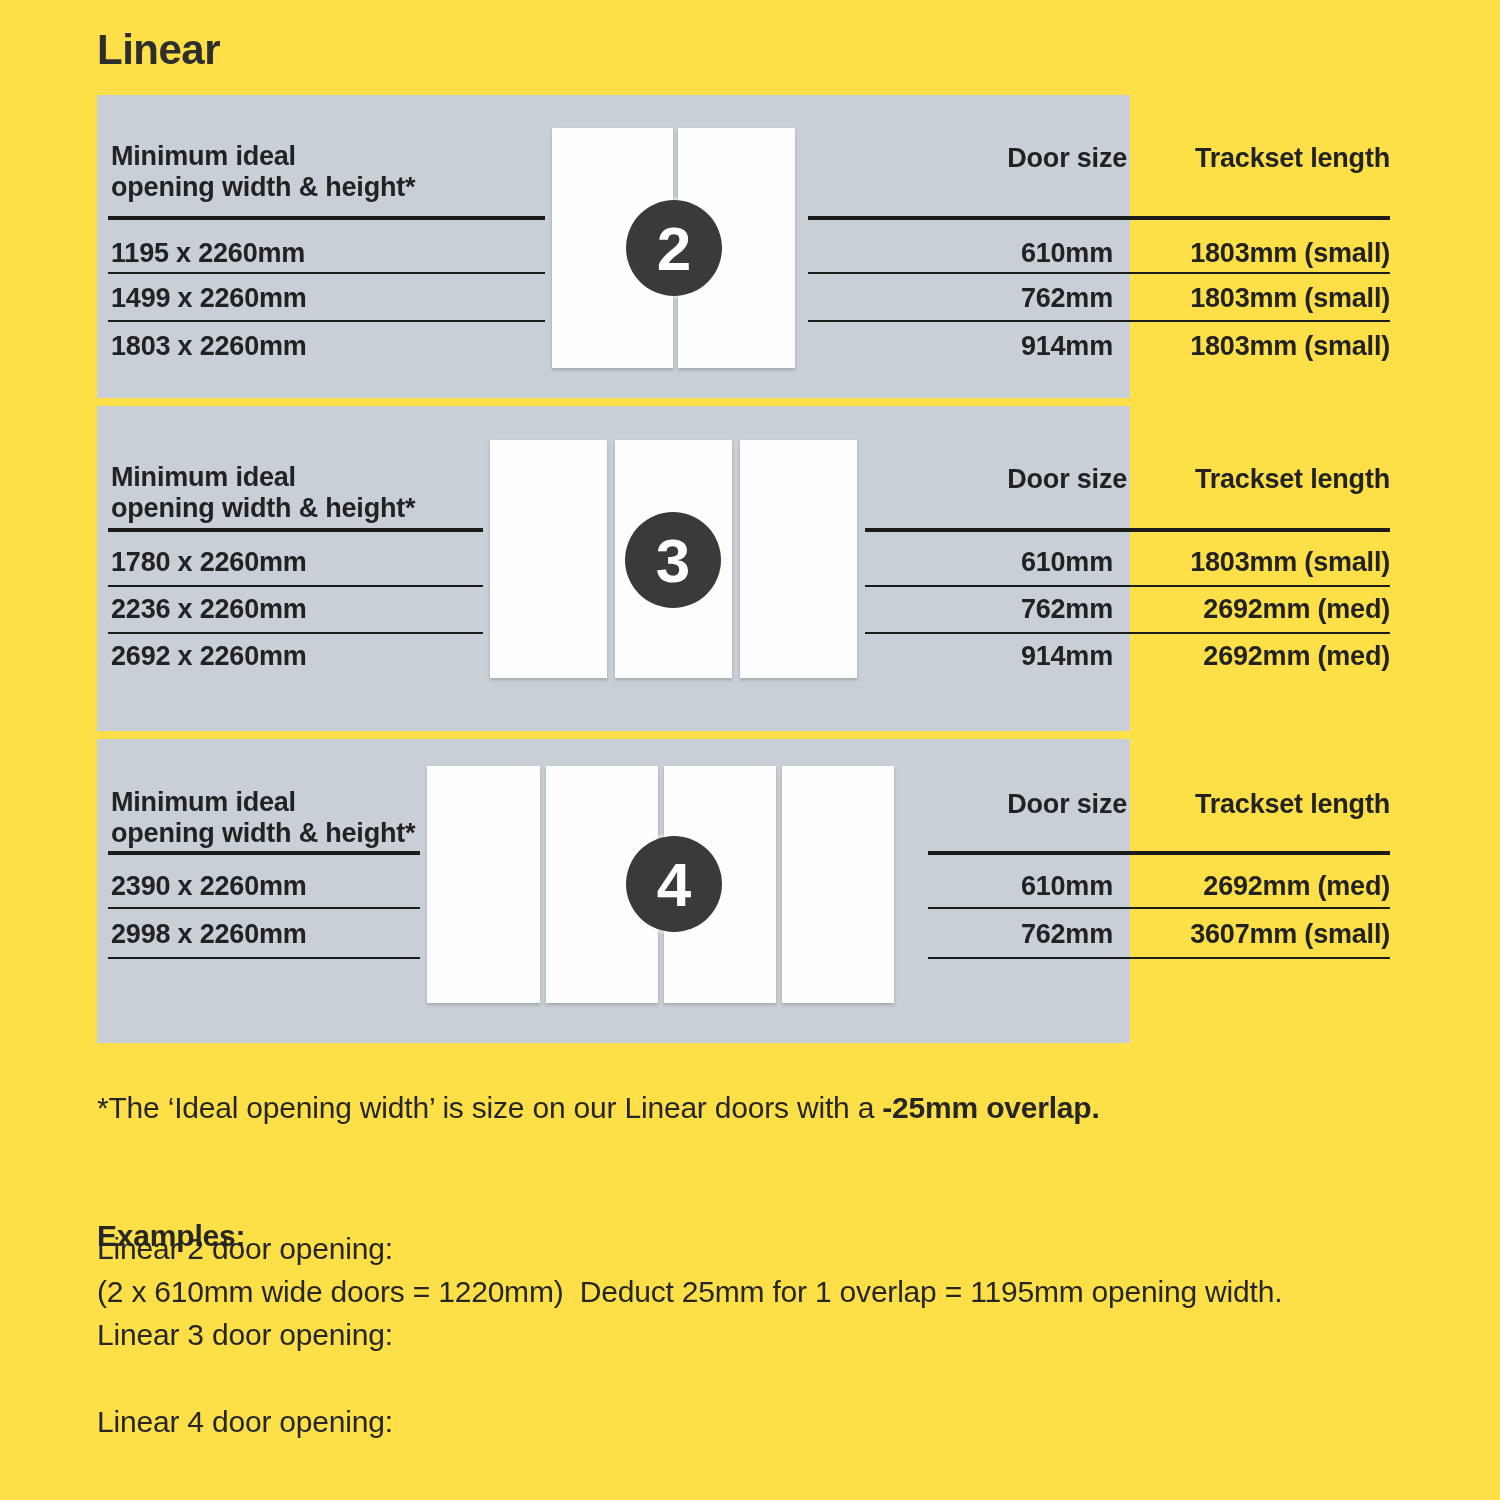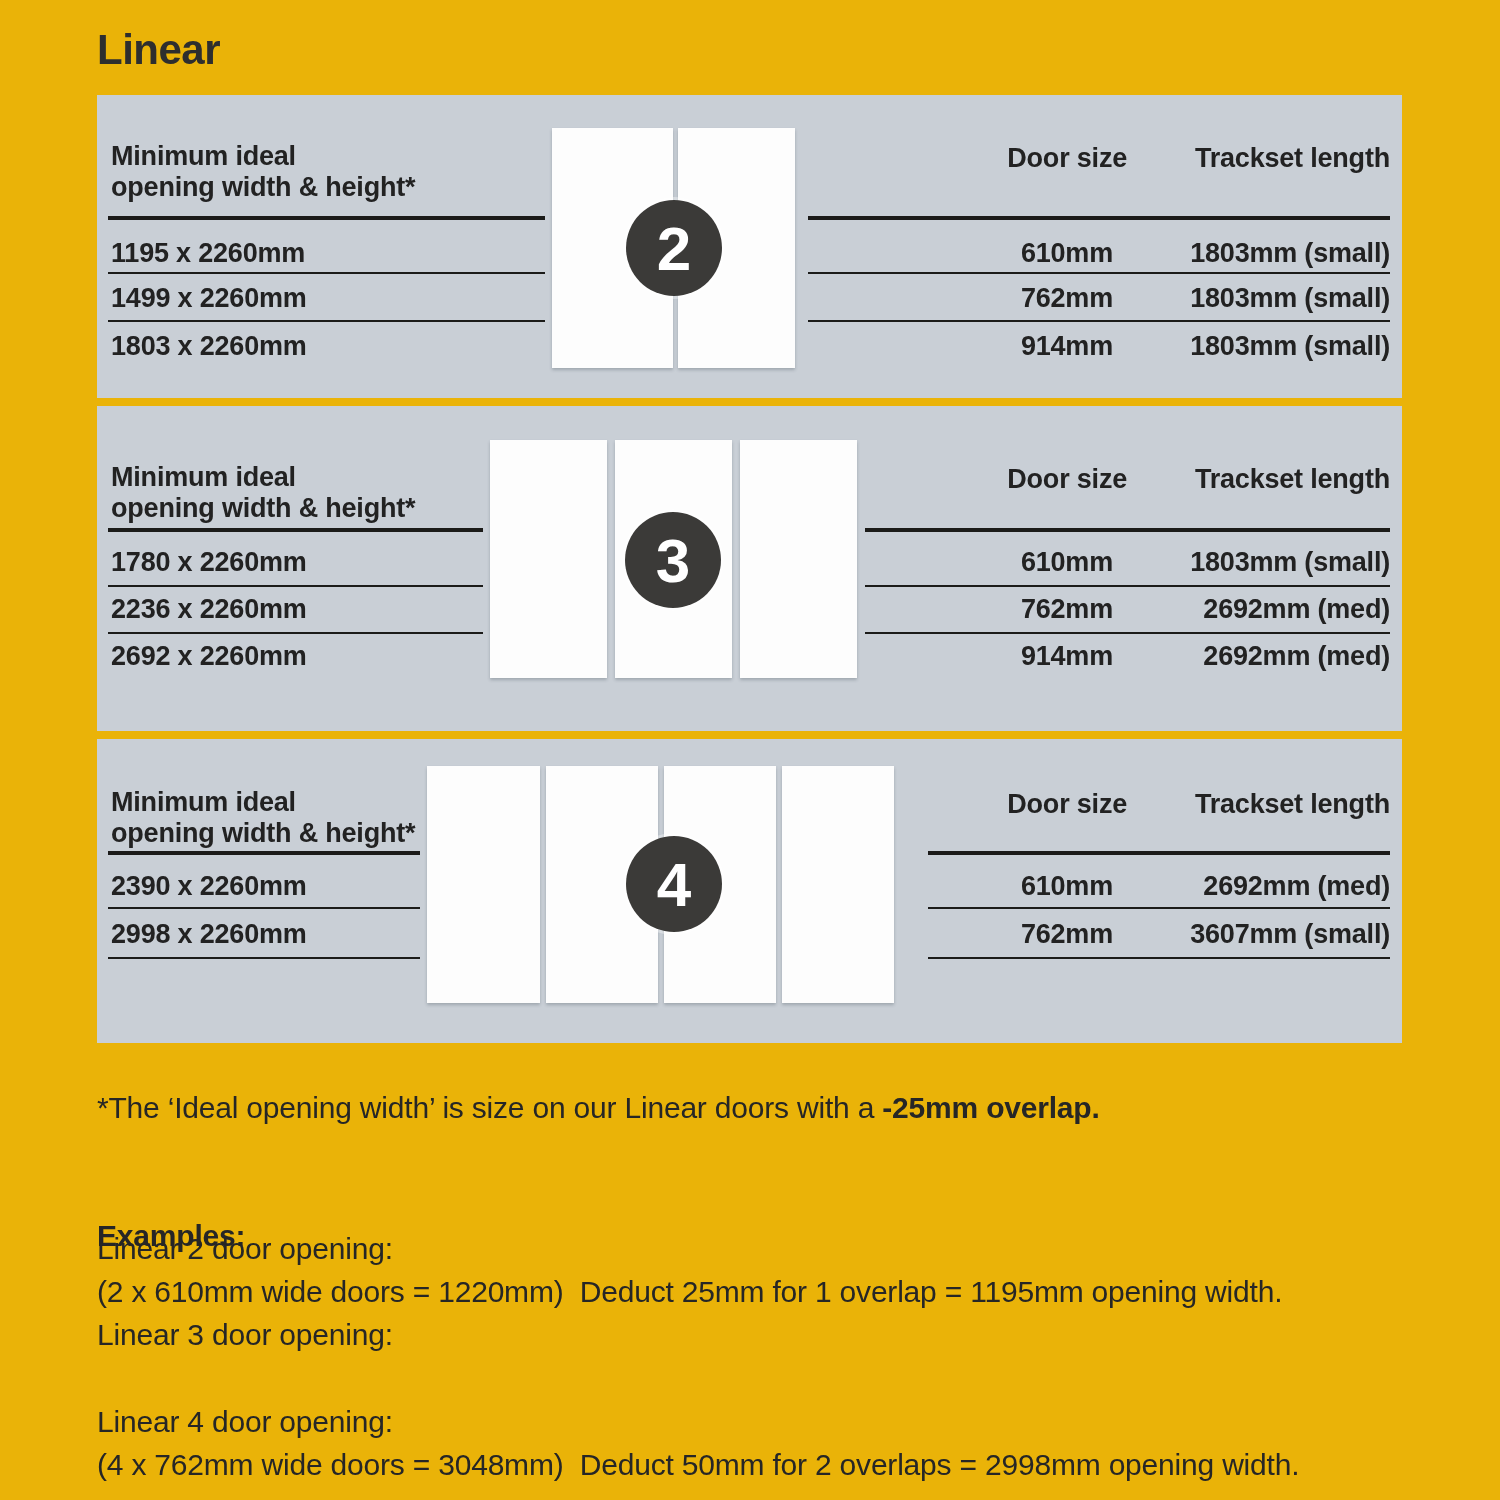--- a/index.html
+++ b/index.html
@@ -1,25 +1,25 @@
 <!DOCTYPE html>
 <html><head>
 <meta charset="utf-8">
 <style>
   html,body { margin:0; padding:0; background:#ffffff; }
   #page {
-    position:relative; width:1500px; height:1500px; background:#eab308;
+    position:relative; width:1500px; height:1500px; background:#fde047;
     font-family:"Liberation Sans", sans-serif; color:#212121; overflow:hidden;
   }
   .title {
     position:absolute; left:97px; top:26px; font-size:42px; font-weight:700;
     color:#2e2e2e; letter-spacing:-0.5px;
   }
   .section {
-    position:absolute; left:97px; width:1305px; background:#c9cfd6;
+    position:absolute; left:97px; width:1033px; background:#c9cfd6;
   }
   .hdr {
     position:absolute; font-size:27px; font-weight:700; color:#222222;
     line-height:31px; letter-spacing:-0.2px; white-space:pre-line;
   }
   .val {
     position:absolute; font-size:27px; font-weight:700; color:#222222;
     letter-spacing:-0.2px; white-space:nowrap;
   }
   .r { text-align:right; }
@@ -143,15 +143,14 @@
   </div>
 
   <div class="note" style="top:1091px;"><span>*The ‘Ideal opening width’ is size on our Linear doors with a </span><b>-25mm overlap.</b></div>
 
   <div class="note bold" style="top:1178px;margin-top:41px;">Examples:</div>
 
   <div class="note" style="top:1232px;">Linear 2 door opening:</div>
   <div class="note" style="top:1275px;">(2 x 610mm wide doors = 1220mm)  Deduct 25mm for 1 overlap = 1195mm opening width.</div>
   <div class="note" style="top:1318px;">Linear 3 door opening:</div>
   <div class="note" style="top:1405px;">Linear 4 door opening:</div>
-  <div class="note" style="top:1448px;">(4 x 762mm wide doors = 3048mm)  Deduct 50mm for 2 overlaps = 2998mm opening width.</div>
 
 </div>
 
 </body></html>

